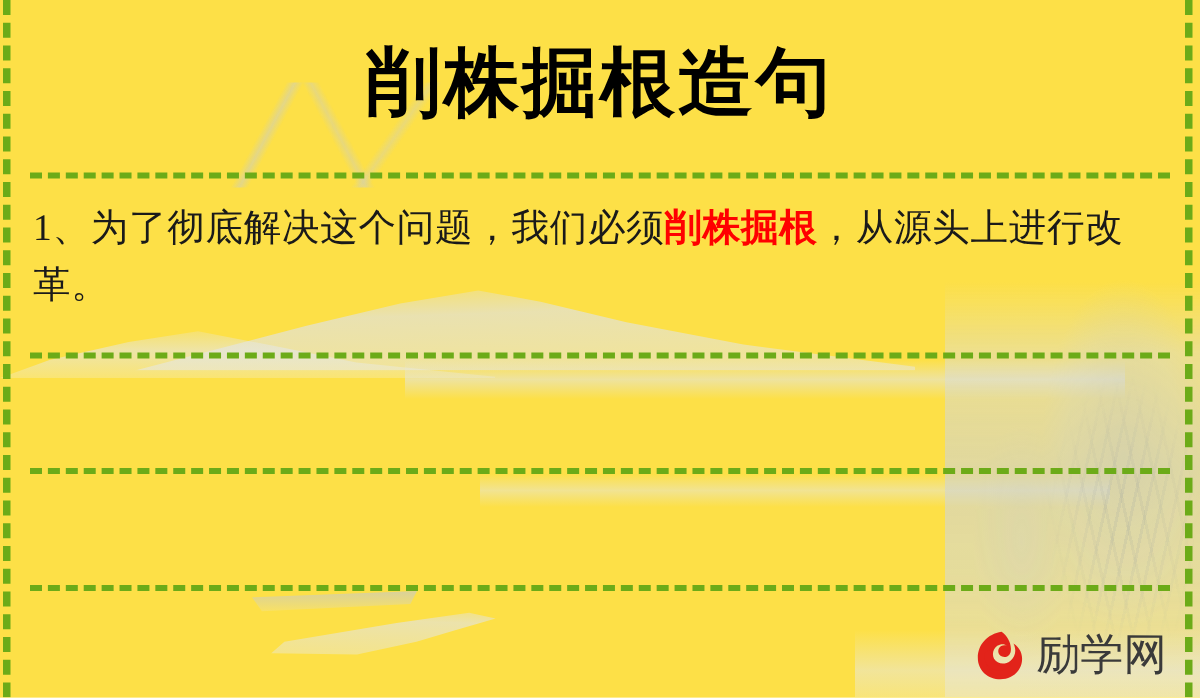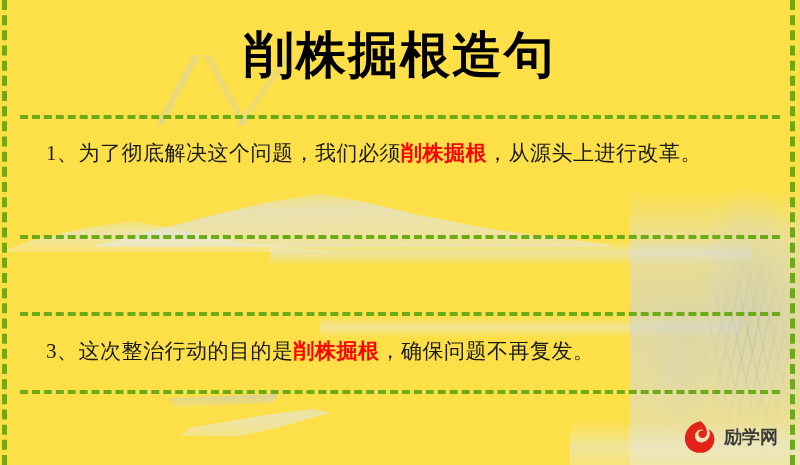--- a/index.html
+++ b/index.html
@@ -164,26 +164,25 @@
     z-index: 5;
     white-space: nowrap;
   }
 
   
   .sentence {
     position: absolute;
     left: 22px;
     width: 752px;
     font-family: "Liberation Serif", "DejaVu Serif", serif;
-    font-size: 21px;
+    font-size: 25px;
     line-height: 38px;
     color: #1a1a1a;
     z-index: 5;
     letter-spacing: .5px;
-    margin-left: 24px;
   }
   .sentence .hl {
     color: #ff0000;
     font-weight: bold;
   }
 
   .sentence-1 { top: 134px; }
   .sentence-2 { top: 254px; }
   .sentence-3 { top: 332px; }
 
@@ -197,22 +196,22 @@
     gap: 6px;
     z-index: 6;
   }
   .logo-mark {
     width: 36px;
     height: 36px;
     display: block;
   }
   .logo-text {
     font-family: "Liberation Sans", "DejaVu Sans", sans-serif;
-    font-size: 18px;
-    font-weight: bold;
+    font-size: 29px;
+    font-weight: normal;
     color: #3a3a3a;
     letter-spacing: 0px;
     line-height: 30px;
   }
 </style>
 </head>
 <body>
 
 <div class="page">
 
@@ -237,23 +236,20 @@
   <div class="divider" style="top:312px;"></div>
   <div class="divider" style="top:390px;"></div>
 
   <div class="title">削株掘根造句</div>
 
   <div class="sentence sentence-1">
     <span>1、</span><span>为了彻底解决这个问题，我们必须</span><span class="hl">削株掘根</span><span>，从源头上进行改革。</span>
   </div>
 
 
-  <div class="sentence sentence-3">
-    <span>3、</span><span>这次整治行动的目的是</span><span class="hl">削株掘根</span><span>，确保问题不再复发。</span>
-  </div>
 
   <div class="logo">
     <svg class="logo-mark" viewBox="0 0 100 100">
       <path d="M52 6 C26 10 8 30 8 54 C8 78 27 94 50 94 C72 94 90 78 90 56 C90 44 84 34 74 28
                C80 40 78 52 68 60 C58 68 44 66 38 56 C34 48 36 38 44 32 C50 28 58 28 62 32
                C56 30 50 32 47 37 C44 43 47 50 53 52 C60 55 68 50 69 42 C71 28 63 14 52 6 Z" fill="#e2231a"></path>
       <path d="M20 50 C20 66 32 78 48 78 C58 78 66 73 70 65 C62 72 50 72 42 66
                C33 59 31 47 36 38 C27 40 20 44 20 50 Z" fill="#e2231a"></path>
       <path d="M24 66 C30 78 42 86 55 85 C46 88 36 86 29 80 C26 76 24 71 24 66 Z" fill="#e2231a"></path>
     </svg>

